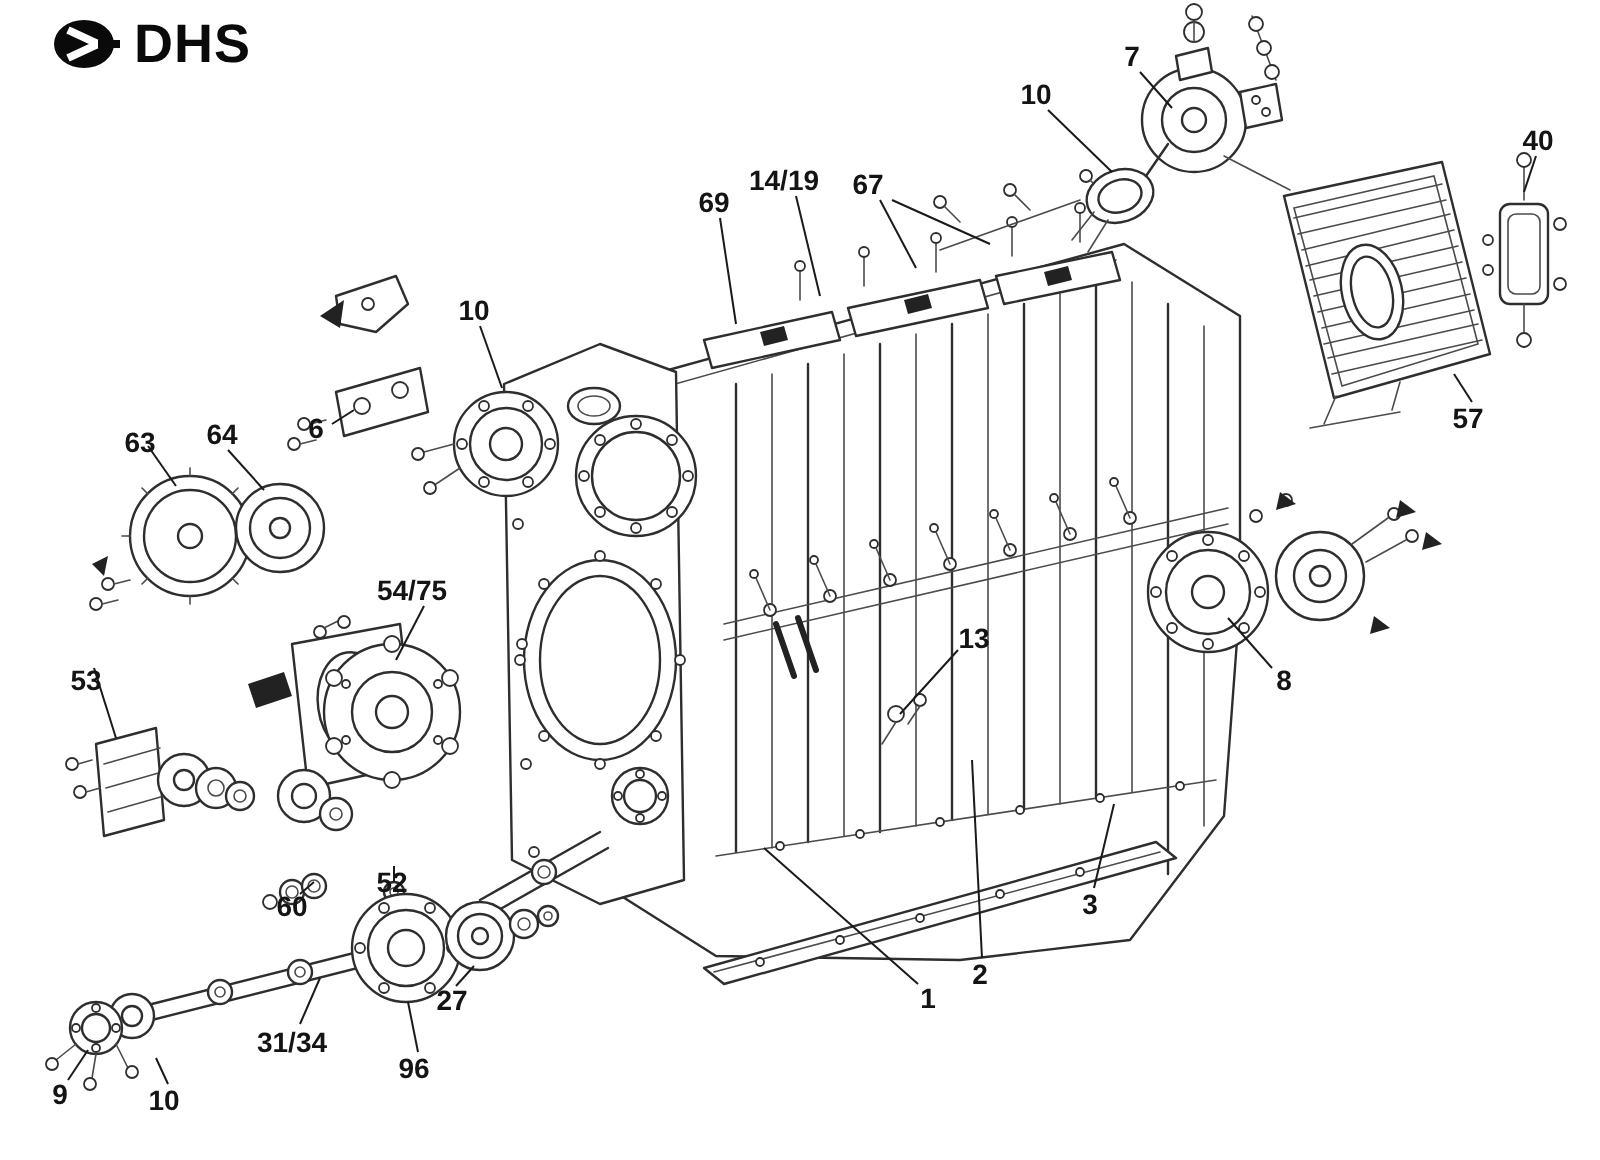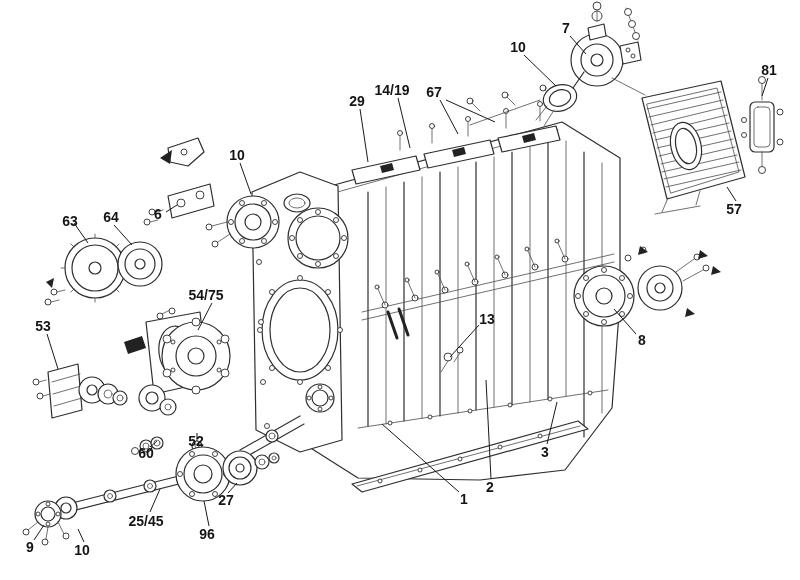--- a/index.html
+++ b/index.html
@@ -23,20 +23,28 @@
   .dot{stroke:#2e2e2e;stroke-width:.9;fill:#ffffff;}
   .blk{fill:#222222;stroke:none;}
   .lead line{stroke:#1a1a1a;stroke-width:1;}
   .hvy{stroke:#222;stroke-width:3;fill:none;stroke-linecap:round;}
 </style>
 </head>
 <body>
 
 <div class="page">
 
+  <div class="logo">
+    <svg width="36" height="28" viewBox="0 0 36 28">
+      <ellipse cx="16" cy="14" rx="15" ry="12" fill="#0a0a0a"></ellipse>
+      <path d="M 8 7 L 23 14 L 8 21" stroke="#ffffff" stroke-width="4" fill="none"></path>
+      <path d="M 23 14 L 34 14" stroke="#0a0a0a" stroke-width="4" fill="none"></path>
+    </svg>
+    <span class="logo-text">DHS</span>
+  </div>
 
   <svg class="drawing" width="800" height="580" viewBox="0 0 800 580">
 
     <g>
       <polygon class="sf" points="298,195 562,122 620,158 620,300 612,408 565,470 480,480 358,478 298,440"></polygon>
       <line class="thin" x1="302" y1="202" x2="558" y2="130"></line>
 
       <line class="s" x1="368" y1="192" x2="368" y2="426"></line>
       <line class="thin" x1="386" y1="187" x2="386" y2="424"></line>
       <line class="s" x1="404" y1="182" x2="404" y2="421"></line>
@@ -429,38 +437,38 @@
       <line x1="150" y1="512" x2="160" y2="489"></line>
       <line x1="209" y1="526" x2="204" y2="501"></line>
       <line x1="34" y1="540" x2="44" y2="525"></line>
       <line x1="84" y1="542" x2="78" y2="529"></line>
     </g>
   </svg>
 
   <div class="callouts">
     <div class="callout" style="left:566px;top:28px">7</div>
     <div class="callout" style="left:518px;top:47px">10</div>
-    <div class="callout" style="left:769px;top:70px">81</div>
+    <div class="callout" style="left:769px;top:70px">40</div>
     <div class="callout" style="left:392px;top:90px">14/19</div>
-    <div class="callout" style="left:357px;top:101px">29</div>
+    <div class="callout" style="left:357px;top:101px">69</div>
     <div class="callout" style="left:434px;top:92px">67</div>
     <div class="callout" style="left:734px;top:209px">57</div>
     <div class="callout" style="left:237px;top:155px">10</div>
     <div class="callout" style="left:158px;top:214px">6</div>
     <div class="callout" style="left:70px;top:221px">63</div>
     <div class="callout" style="left:111px;top:217px">64</div>
     <div class="callout" style="left:206px;top:295px">54/75</div>
-    <div class="callout" style="left:43px;top:326px">53</div>
+    <div class="callout" style="left:43px;top:340px">53</div>
     <div class="callout" style="left:487px;top:319px">13</div>
     <div class="callout" style="left:642px;top:340px">8</div>
     <div class="callout" style="left:545px;top:452px">3</div>
     <div class="callout" style="left:490px;top:487px">2</div>
     <div class="callout" style="left:464px;top:499px">1</div>
     <div class="callout" style="left:196px;top:441px">52</div>
     <div class="callout" style="left:146px;top:453px">60</div>
     <div class="callout" style="left:226px;top:500px">27</div>
-    <div class="callout" style="left:146px;top:521px">25/45</div>
+    <div class="callout" style="left:146px;top:521px">31/34</div>
     <div class="callout" style="left:207px;top:534px">96</div>
     <div class="callout" style="left:30px;top:547px">9</div>
     <div class="callout" style="left:82px;top:550px">10</div>
   </div>
 
 </div>
 
 </body></html>

